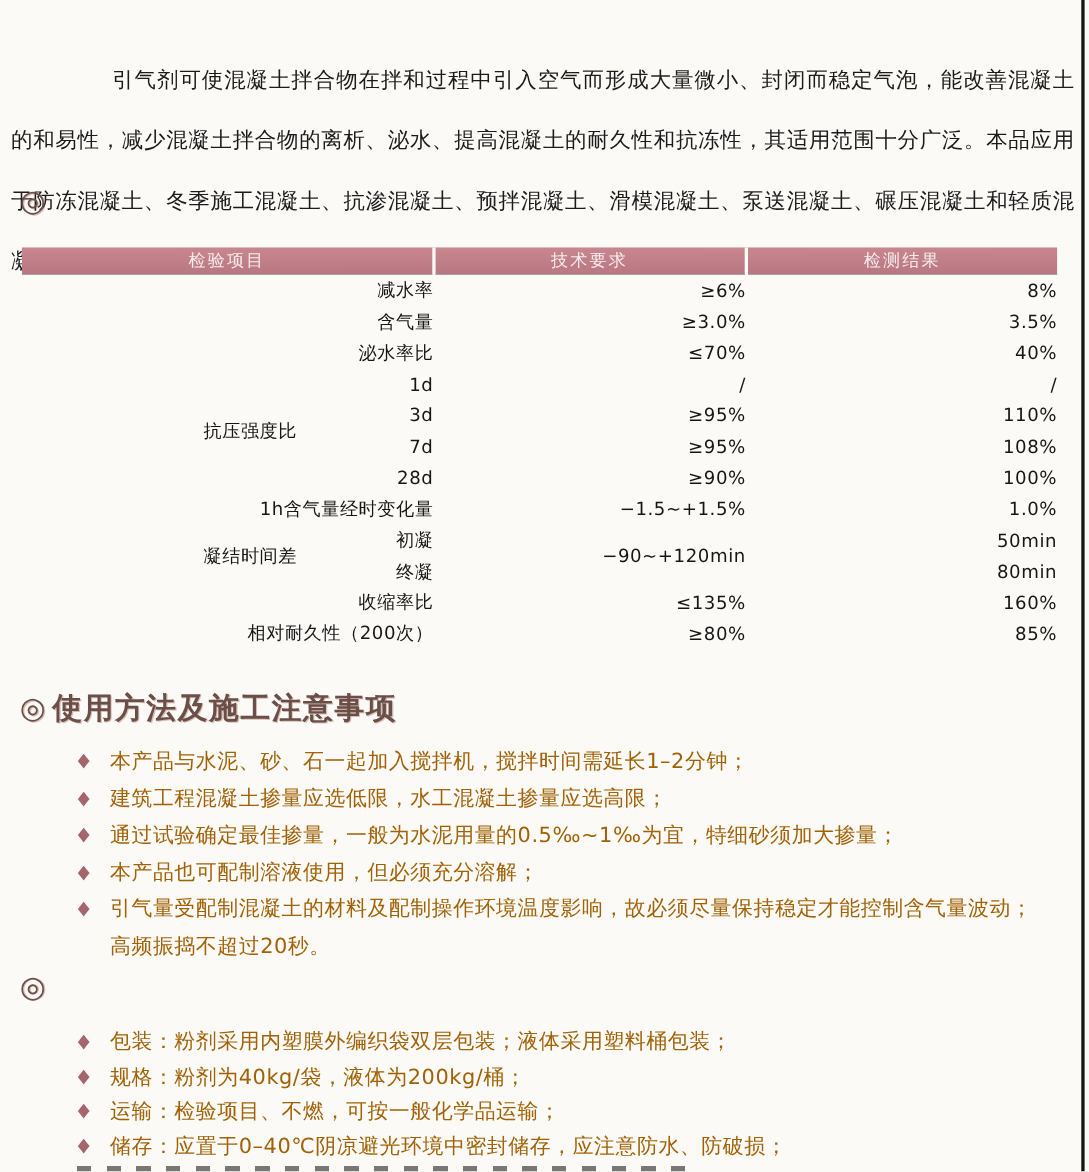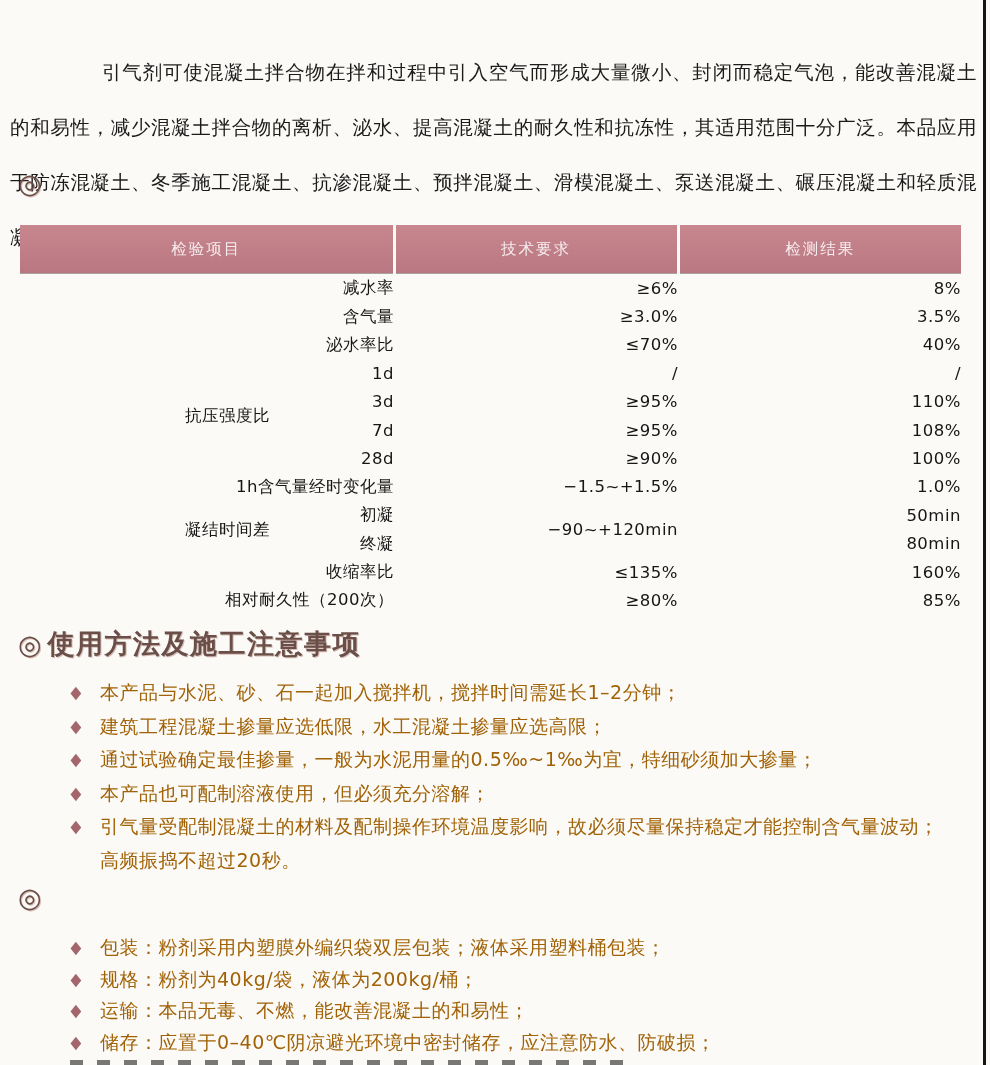--- a/index.html
+++ b/index.html
@@ -34,21 +34,21 @@
   .h3{top:882px;}
 
   
   table.props{
     position:absolute;left:20px;top:225px;width:941px;
     border-collapse:collapse;table-layout:fixed;
   }
   table.props th{
     background:linear-gradient(#c8868f,#b97781);
     color:#f6ecee;font-size:15.5px;font-weight:500;
-    height:24px;padding:12px;letter-spacing:2px;
+    height:24px;padding:0;letter-spacing:2px;
     border-bottom:1px solid #a9a19f;
   }
   table.props th.sep{border-left:3px solid #fbfaf7;}
   table.props td{
     text-align:right;vertical-align:middle;
     font-size:16.5px;height:28.4px;padding:0;color:#161616;
     letter-spacing:0.5px;
   }
 
   
@@ -204,21 +204,21 @@
     <li>
       <span class="diamond">◆</span>
       <span class="li-text">包装：粉剂采用内塑膜外编织袋双层包装；液体采用塑料桶包装；</span>
     </li>
     <li>
       <span class="diamond">◆</span>
       <span class="li-text">规格：粉剂为40kg/袋，液体为200kg/桶；</span>
     </li>
     <li>
       <span class="diamond">◆</span>
-      <span class="li-text">运输：本品无毒、不燃，能改善混凝土的和易性；</span>
+      <span class="li-text">运输：检验项目、不燃，可按一般化学品运输；</span>
     </li>
     <li>
       <span class="diamond">◆</span>
       <span class="li-text">储存：应置于0–40℃阴凉避光环境中密封储存，应注意防水、防破损；</span>
     </li>
   </ul>
 
   <div class="cutoff"></div>
   <div class="edge-line"></div>
 

